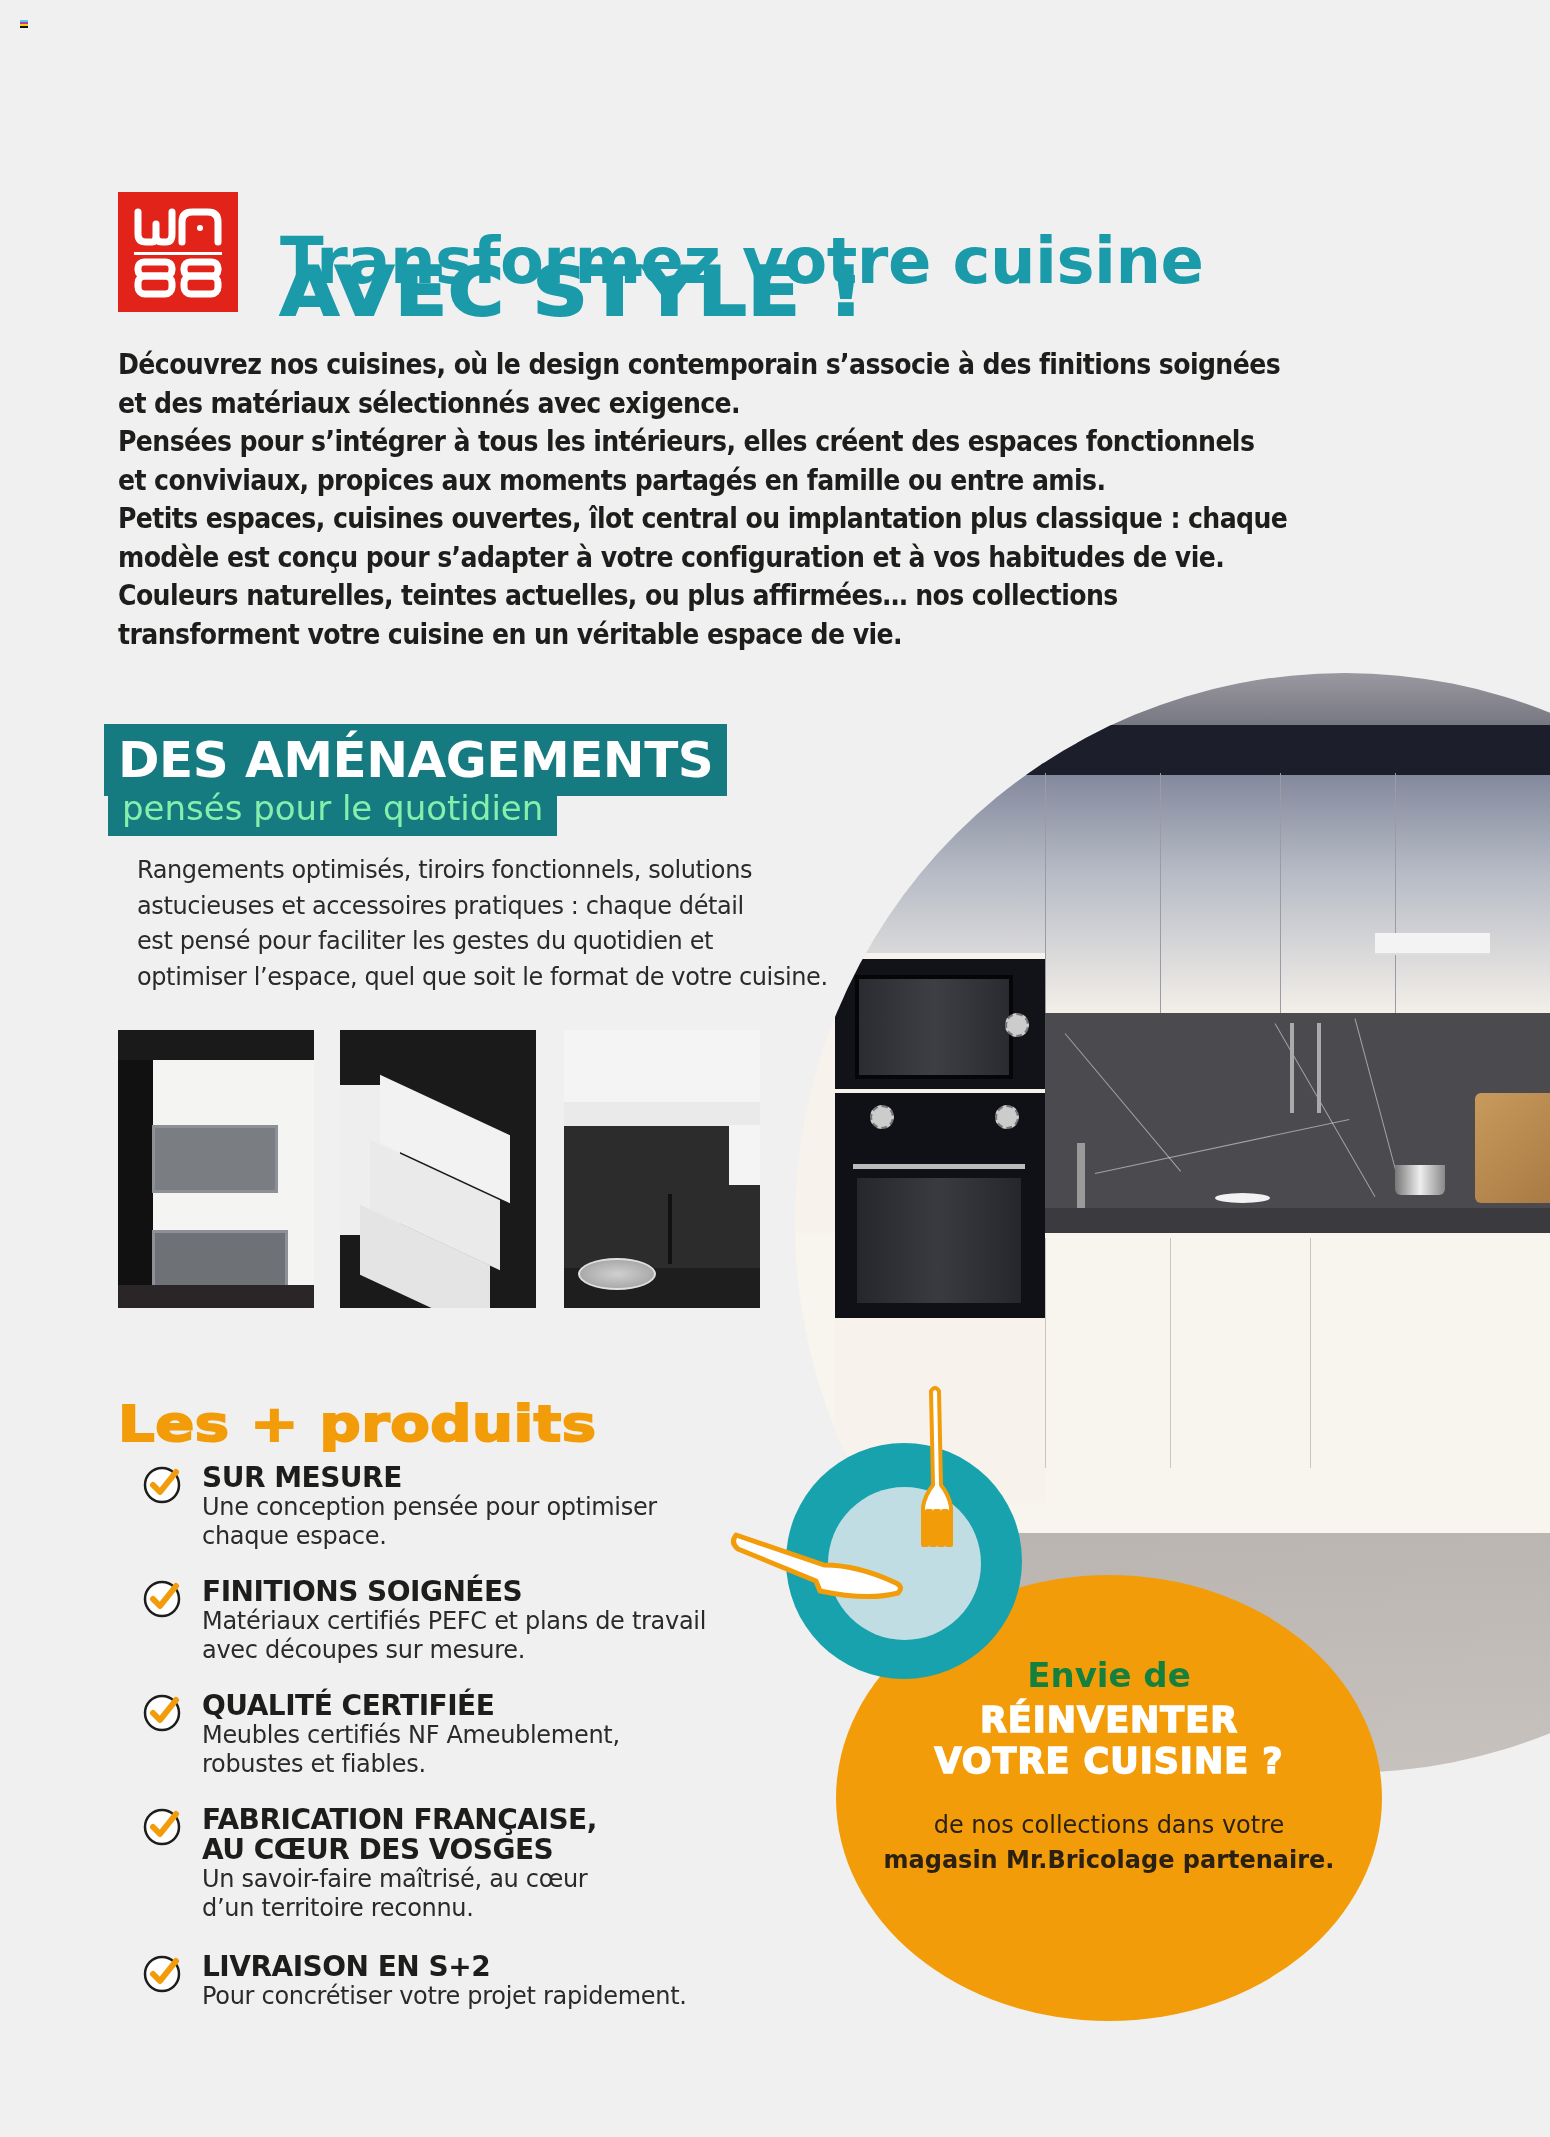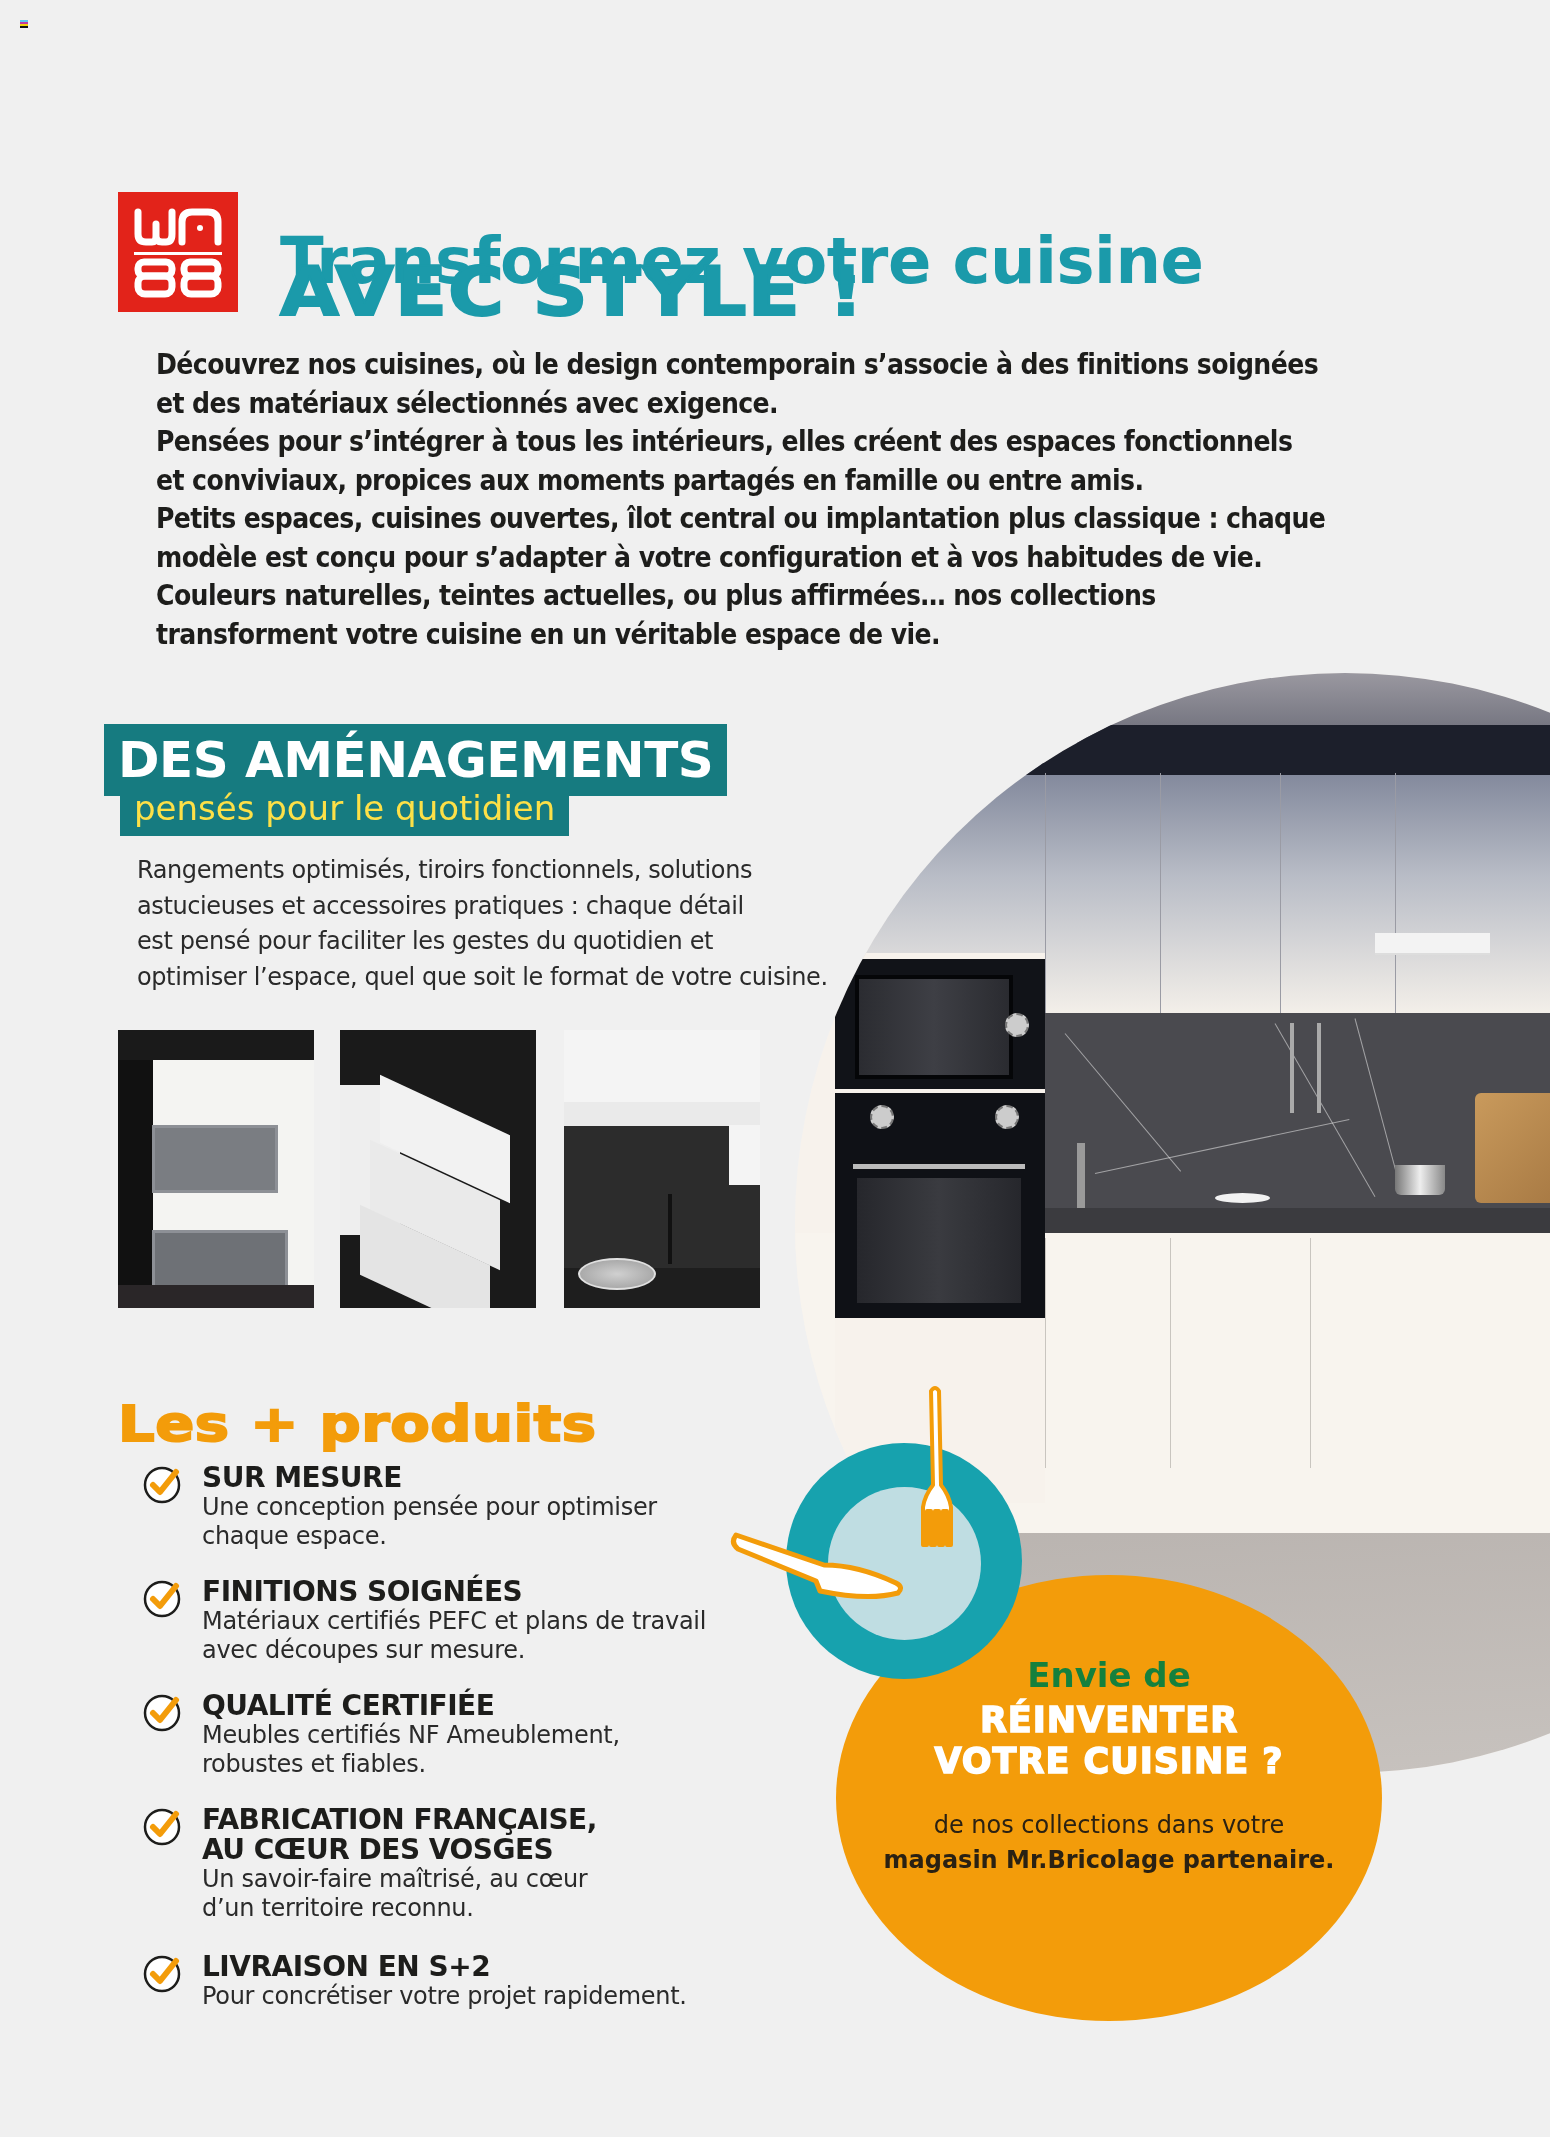--- a/index.html
+++ b/index.html
@@ -17,26 +17,26 @@
 
   
   .logo { left:118px; top:192px; width:120px; height:120px; background:#e2231a; }
   .logo svg { width:100%; height:100%; display:block; }
 
   
   .title-line1 { left:280px; top:178px; font-size:64px; font-weight:bold; color:#1b9aaa; letter-spacing:-0.5px; white-space:nowrap; font-family:"DejaVu Sans", sans-serif;margin-top:46px; }
   .title-line2 { left:280px; top:252px; font-size:68px; font-weight:900; color:#1b9aaa; letter-spacing:1px; white-space:nowrap; font-family:"DejaVu Sans", sans-serif; transform:scaleX(1.12); transform-origin:left; -webkit-text-stroke:2px #1b9aaa; }
 
   
-  .intro { left:118px; top:346px; width:1300px; font-size:28px; font-weight:bold; line-height:38.5px; color:#1d1d1b; font-family:"DejaVu Sans Condensed","DejaVu Sans", sans-serif;margin-left:38px; }
+  .intro { left:118px; top:346px; width:1300px; font-size:28px; font-weight:bold; line-height:38.5px; color:#1d1d1b; font-family:"DejaVu Sans Condensed","DejaVu Sans", sans-serif; }
   .intro p { margin:0; white-space:nowrap; letter-spacing:-0.6px; }
 
   
   .sec-h1 { left:104px; top:724px; height:72px; padding:0 14px 0 14px; background:#167b80; color:#fff; font-size:50px; font-weight:bold; line-height:72px; white-space:nowrap; letter-spacing:-0.5px; }
-  .sec-h2 { left:120px; top:784px; height:52px; padding:0 14px; background:#167b80; color:#fde047; font-size:34px; line-height:48px; white-space:nowrap; }
+  .sec-h2 { left:108px; top:784px; height:52px; padding:0 14px; background:#167b80; color:#86efac; font-size:34px; line-height:48px; white-space:nowrap; }
 
   .sec-body { left:105px; top:853px; width:700px; font-size:24px; line-height:35.5px; color:#2a2a2a;margin-left:32px; }
   .sec-body p { margin:0; white-space:nowrap; letter-spacing:-0.4px; }
 
   
   .thumb { top:1030px; width:196px; height:278px; overflow:hidden; }
   .thumb1 { left:118px; background:linear-gradient(90deg,#111 0 18%, #f4f4f2 18% 100%); }
   .thumb2 { left:340px; background:#1a1a1a; }
   .thumb3 { left:564px; background:#2c2c2c; }
 

